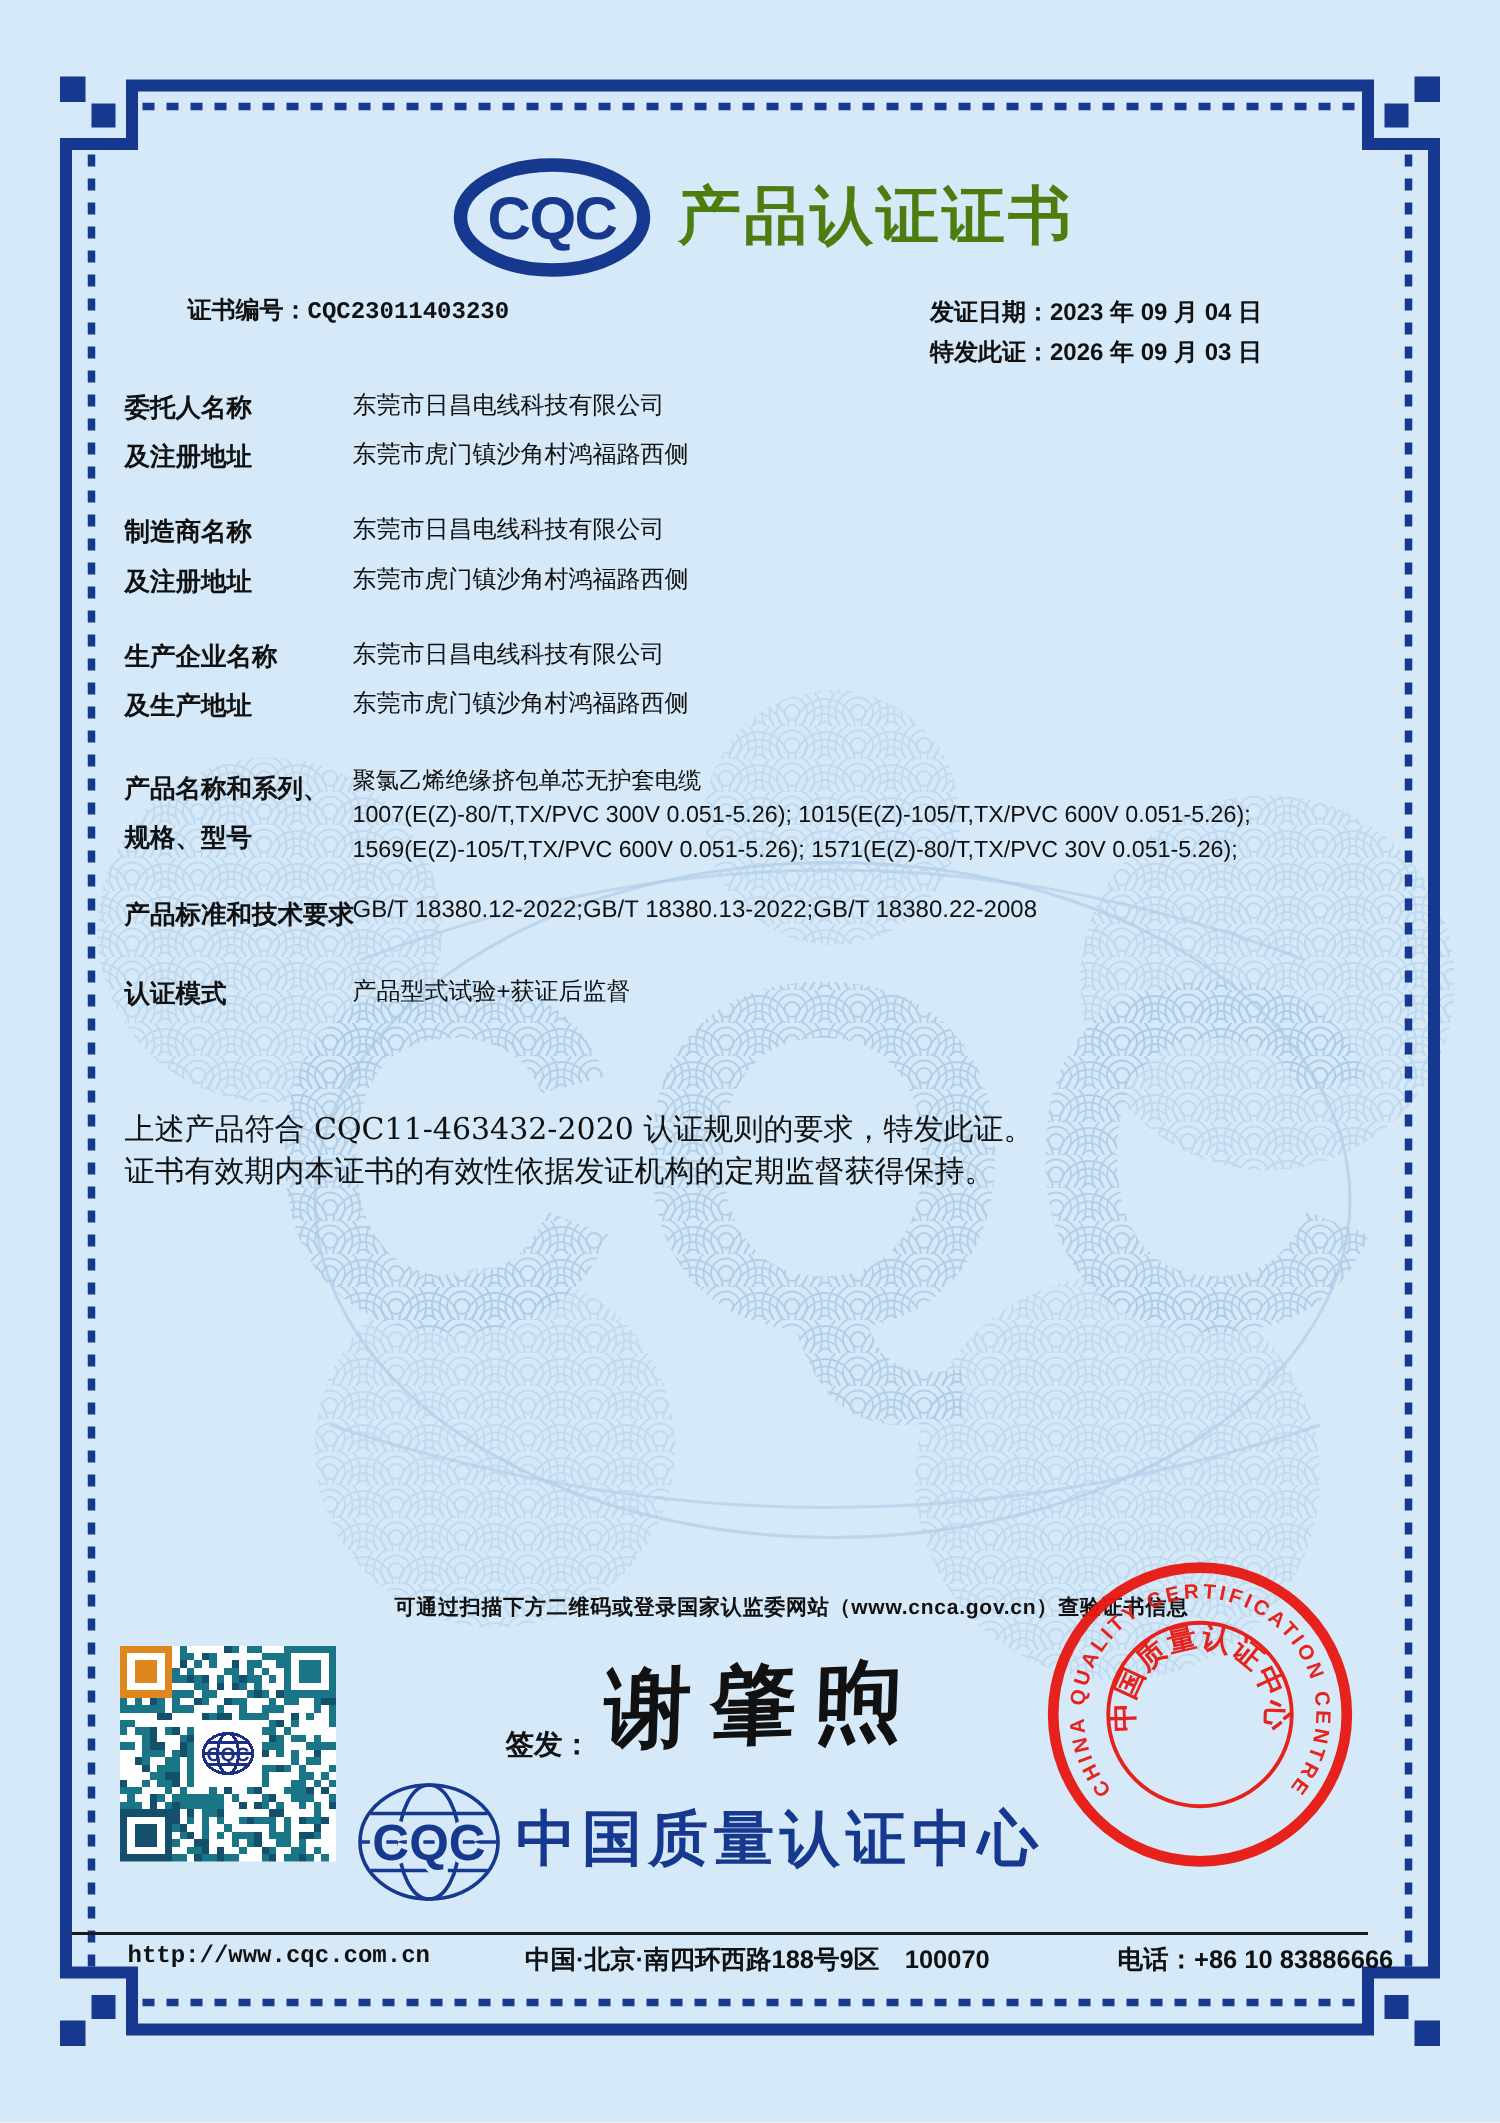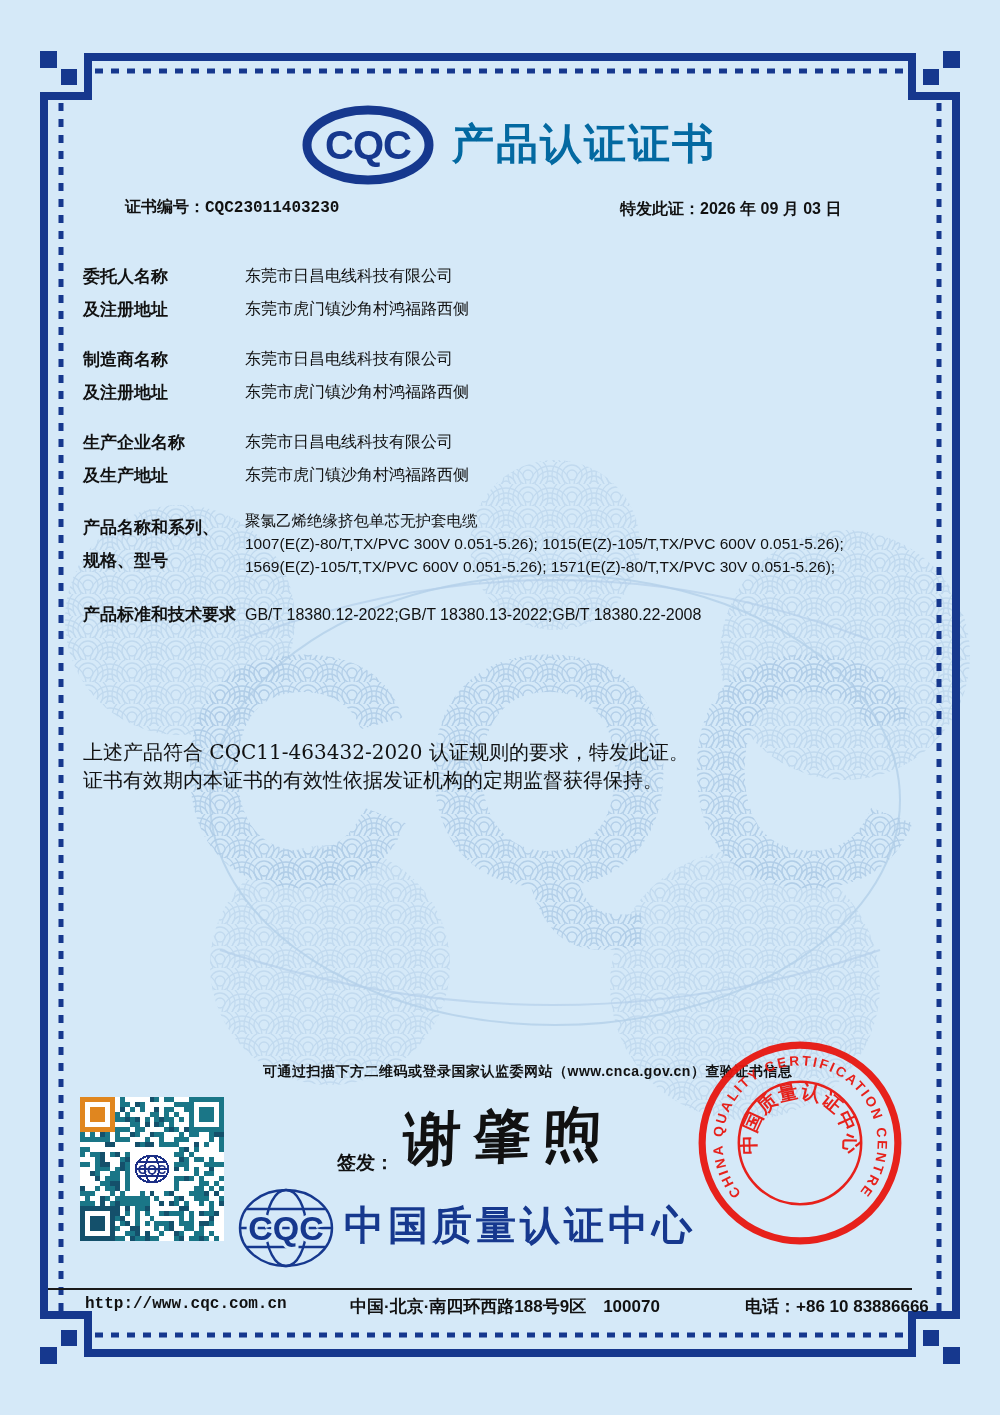--- a/index.html
+++ b/index.html
@@ -6,31 +6,31 @@
   .page{
     position:relative;width:1000px;height:1415px;overflow:hidden;
     background:var(--bg,#d5e9f8);color:#111;
     font-family:"Liberation Sans",sans-serif;
   }
   .abs{position:absolute;}
   svg{display:block;}
 
   
   .logo-top{left:300px;top:104px;}
-  .title{left:452px;top:116px;font-size:42px;font-weight:bold;letter-spacing:2px;color:#0369a1;white-space:nowrap;}
+  .title{left:452px;top:116px;font-size:42px;font-weight:bold;letter-spacing:2px;color:#4d7c0f;white-space:nowrap;}
 
   
   .meta-number{left:125px;top:197px;font-size:16px;font-weight:600;white-space:nowrap;}
   .meta-number .num{font-family:"Liberation Mono",monospace;font-weight:bold;}
   .meta-dates{left:620px;top:195px;font-size:16px;font-weight:600;line-height:27px;white-space:nowrap;}
 
   
   .fields{left:83px;top:260px;width:840px;}
   .fgroup{margin-bottom:17px;}
-  .frow{display:flex;align-items:center;gap:10px;}
+  .frow{display:flex;align-items:flex-start;}
   .frow.h33{height:33px;}
   .flabel{width:152px;flex:0 0 152px;font-size:17px;font-weight:bold;white-space:nowrap;}
   .fvalue{font-size:16px;white-space:nowrap;}
   .vlines .vline{line-height:23px;font-size:15.5px;white-space:nowrap;}
   .llines .flabel-line{line-height:33px;}
   .mt20{margin-top:20px;}
 
   .statement{left:83px;top:738px;font-size:20px;line-height:28px;
     font-family:"DejaVu Serif",serif;white-space:nowrap;}
 
@@ -113,20 +113,21 @@
   <svg class="abs logo-top" width="136" height="82" viewBox="0 0 136 82">
     <ellipse cx="68" cy="41" rx="61" ry="35" fill="none" stroke="#16388e" stroke-width="9"></ellipse>
     <text x="68" y="55" font-size="40" font-weight="bold" fill="#16388e" text-anchor="middle" font-family="Liberation Sans, sans-serif" letter-spacing="-1">CQC</text>
   </svg>
   <div class="abs title">产品认证证书</div>
 
   <div class="abs meta-number">
     <span>证书编号：</span><span class="num">CQC23011403230</span>
   </div>
   <div class="abs meta-dates">
+    <div><span>发证日期：</span><span>2023 年 09 月 04 日</span></div>
     <div><span>特发此证：</span><span>2026 年 09 月 03 日</span></div>
   </div>
 
   <div class="abs fields">
 
     <div class="fgroup">
       <div class="frow h33">
           <div class="flabel">委托人名称</div>
           <div class="fvalue">东莞市日昌电线科技有限公司</div>
         </div>
@@ -168,20 +169,24 @@
         <div class="vline">1007(E(Z)-80/T,TX/PVC 300V 0.051-5.26);    1015(E(Z)-105/T,TX/PVC 600V 0.051-5.26);</div>
         <div class="vline">1569(E(Z)-105/T,TX/PVC 600V 0.051-5.26);    1571(E(Z)-80/T,TX/PVC 30V 0.051-5.26);</div>
       </div>
     </div>
 
     <div class="frow h33 mt20">
       <div class="flabel">产品标准和技术要求</div>
       <div class="fvalue">GB/T 18380.12-2022;GB/T 18380.13-2022;GB/T 18380.22-2008</div>
     </div>
 
+    <div class="frow h33 mt20">
+      <div class="flabel">认证模式</div>
+      <div class="fvalue">产品型式试验+获证后监督</div>
+    </div>
   </div>
 
   <div class="abs statement">
     <div>上述产品符合 CQC11-463432-2020 认证规则的要求，特发此证。</div>
     <div>证书有效期内本证书的有效性依据发证机构的定期监督获得保持。</div>
   </div>
 
   <div class="abs verify-note">可通过扫描下方二维码或登录国家认监委网站（www.cnca.gov.cn）查验证书信息</div>
 
   <div class="abs qr">

